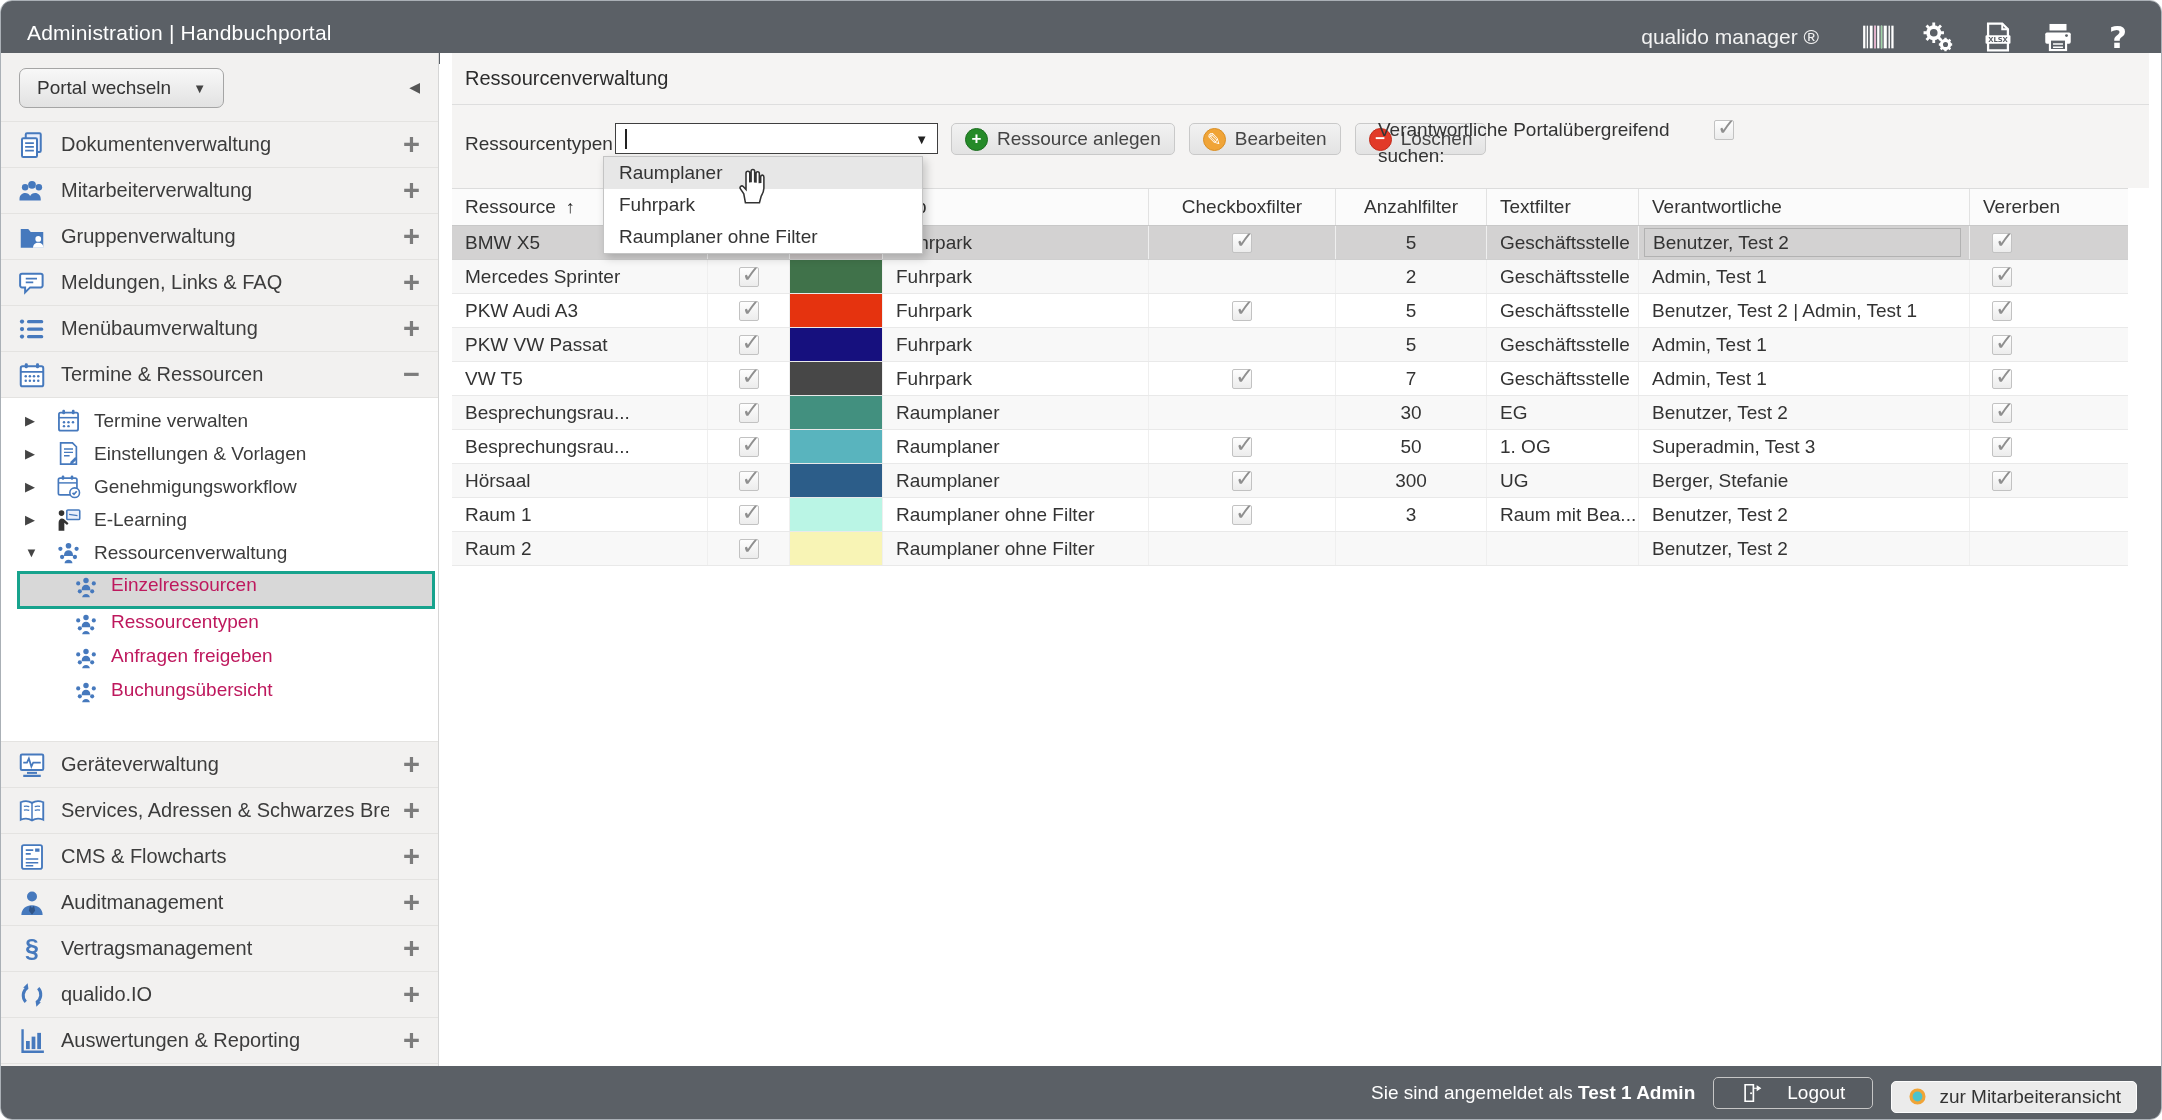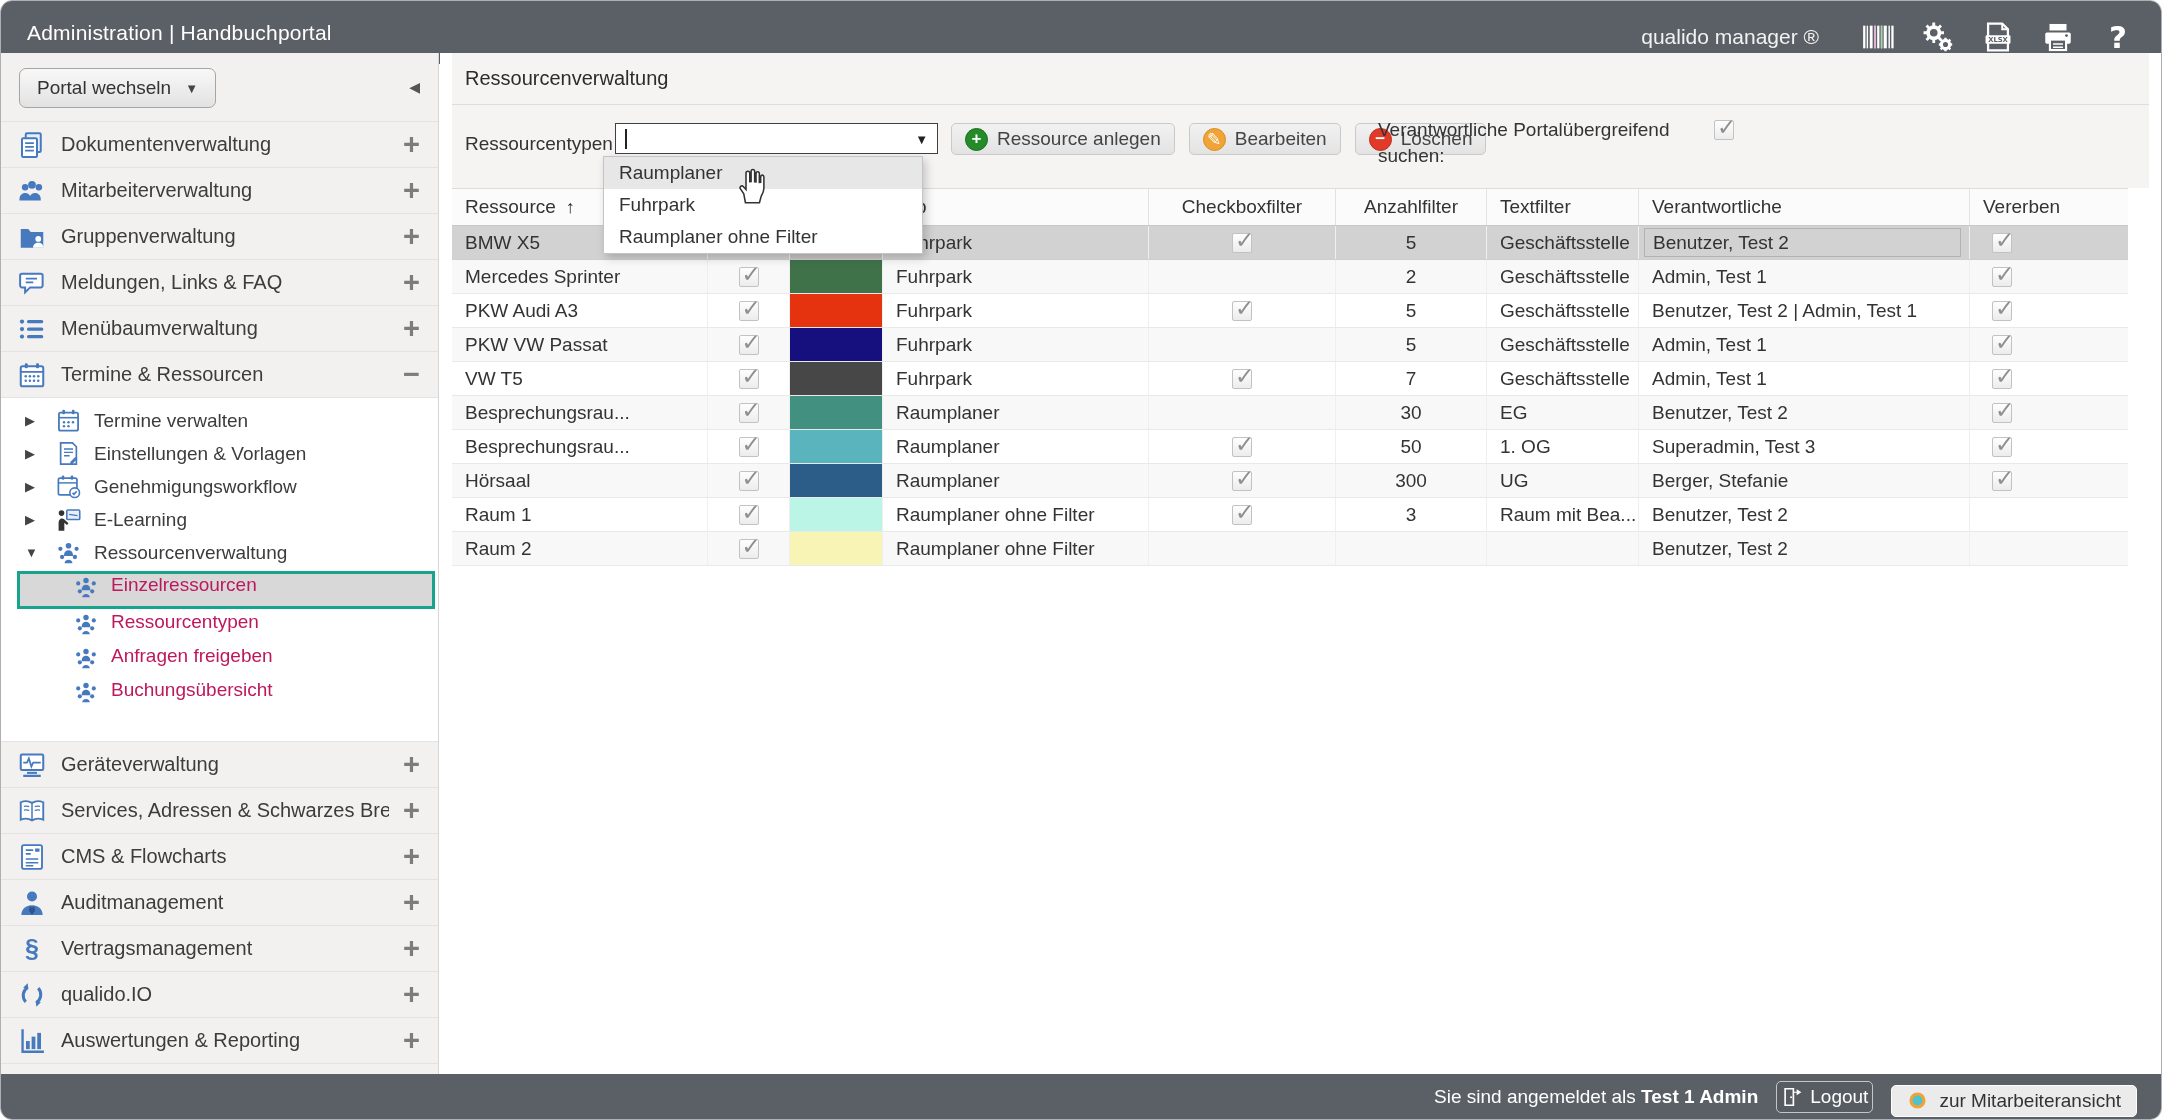--- a/index.html
+++ b/index.html
@@ -14,21 +14,21 @@
   .topbar-right { display:flex; align-items:center; gap:28px;margin-top:8px; }
   .brand { color:#f2f2f2; font-size:21px; margin-right:14px; }
   .tb-icon { width:34px; height:34px; display:flex; align-items:center; justify-content:center; }
   .tb-icon svg { width:100%; height:100%; }
   .tb-help { color:#fff; font-size:31px; font-weight:bold; font-family:"DejaVu Sans",sans-serif; }
 
   
   .sidebar { position:absolute; top:52px; left:0; width:438px; bottom:45px;
              background:#f2f1f0; border-right:1px solid #d6d6d6; overflow:hidden; }
   .portal-row { position:relative; padding:15px 0 13px 18px; }
-  .portal-btn { display:inline-flex; align-items:center; gap:14px; font-size:19px; color:#333;
+  .portal-btn { display:inline-flex; align-items:center; gap:22px; font-size:19px; color:#333;
                 padding:8px 17px; border:1px solid #a5a5a5; border-radius:7px;
                 background:linear-gradient(#f8f8f8,#e2e2e2); cursor:pointer;
                 font-family:inherit; }
   .portal-caret { font-size:13px; color:#444; }
   .collapse-ic { position:absolute; right:18px; top:26px; color:#555; font-size:14px; cursor:pointer; }
   .nav-item { display:flex; align-items:center; height:46px; padding:0 16px;
               border-top:1px solid #e4e3e1; font-size:20px; color:#3c3c3c; gap:14px; cursor:pointer; }
   .nav-item .ico { width:30px; height:30px; flex:none; display:flex; }
   .nav-item .ico svg { width:100%; height:100%; }
   .nav-item .lbl { flex:1; white-space:nowrap; overflow:hidden; }
@@ -41,26 +41,26 @@
   .sub-item .ico svg { width:100%; height:100%; }
   .sub2-item { display:flex; height:34px; padding-left:72px; gap:12px;
                font-size:19px; color:#be185d; cursor:pointer; }
   .sub2-item .ico { width:26px; height:26px; flex:none; display:flex; }
   .sub2-item .ico svg { width:100%; height:100%; }
   .sub2-item.selected { margin:2px 3px 2px 16px; padding-left:53px; height:38px;
                         border:3px solid #17a38d; background:#d8d8d8; }
   .glyph-ic { color:#4679bd; font-size:25px; font-weight:bold; width:100%; text-align:center; }
 
   
-  .footer { position:absolute; left:0; right:0; bottom:0; height:45px; background:#5b6066;
+  .footer { position:absolute; left:0; right:0; bottom:0; height:53px; background:#5b6066;
             display:flex; align-items:center; justify-content:flex-end; gap:18px;
             padding:0 24px; color:#fff; font-size:19px; }
   .status b { font-weight:bold; }
-  .logout-btn { display:inline-flex; align-items:center; gap:7px; border:1px solid #c6c6c6;
-                border-radius:5px; padding:4px 4px; background:#575c62; color:#fff;
+  .logout-btn { display:inline-flex; align-items:center; gap:24px; border:1px solid #c6c6c6;
+                border-radius:5px; padding:4px 27px; background:#575c62; color:#fff;
                 font-size:19px; cursor:pointer; font-family:inherit; }
   .logout-btn svg { width:22px; height:22px; }
   .ma-btn { display:inline-flex; align-items:center; gap:11px; border:1px solid #fdfdfd;
             border-radius:5px; padding:4px 15px; background:#ebebeb; color:#333;
             font-size:19px; cursor:pointer; font-family:inherit;margin-top:8px; }
   .ma-btn svg { width:21px; height:21px; }
 
   
   .main { position:absolute; left:439px; top:52px; right:0; bottom:45px; background:#fff; }
   .page-header { height:52px; margin:0 12px; background:#f5f4f3; border-bottom:1px solid #dedede;

